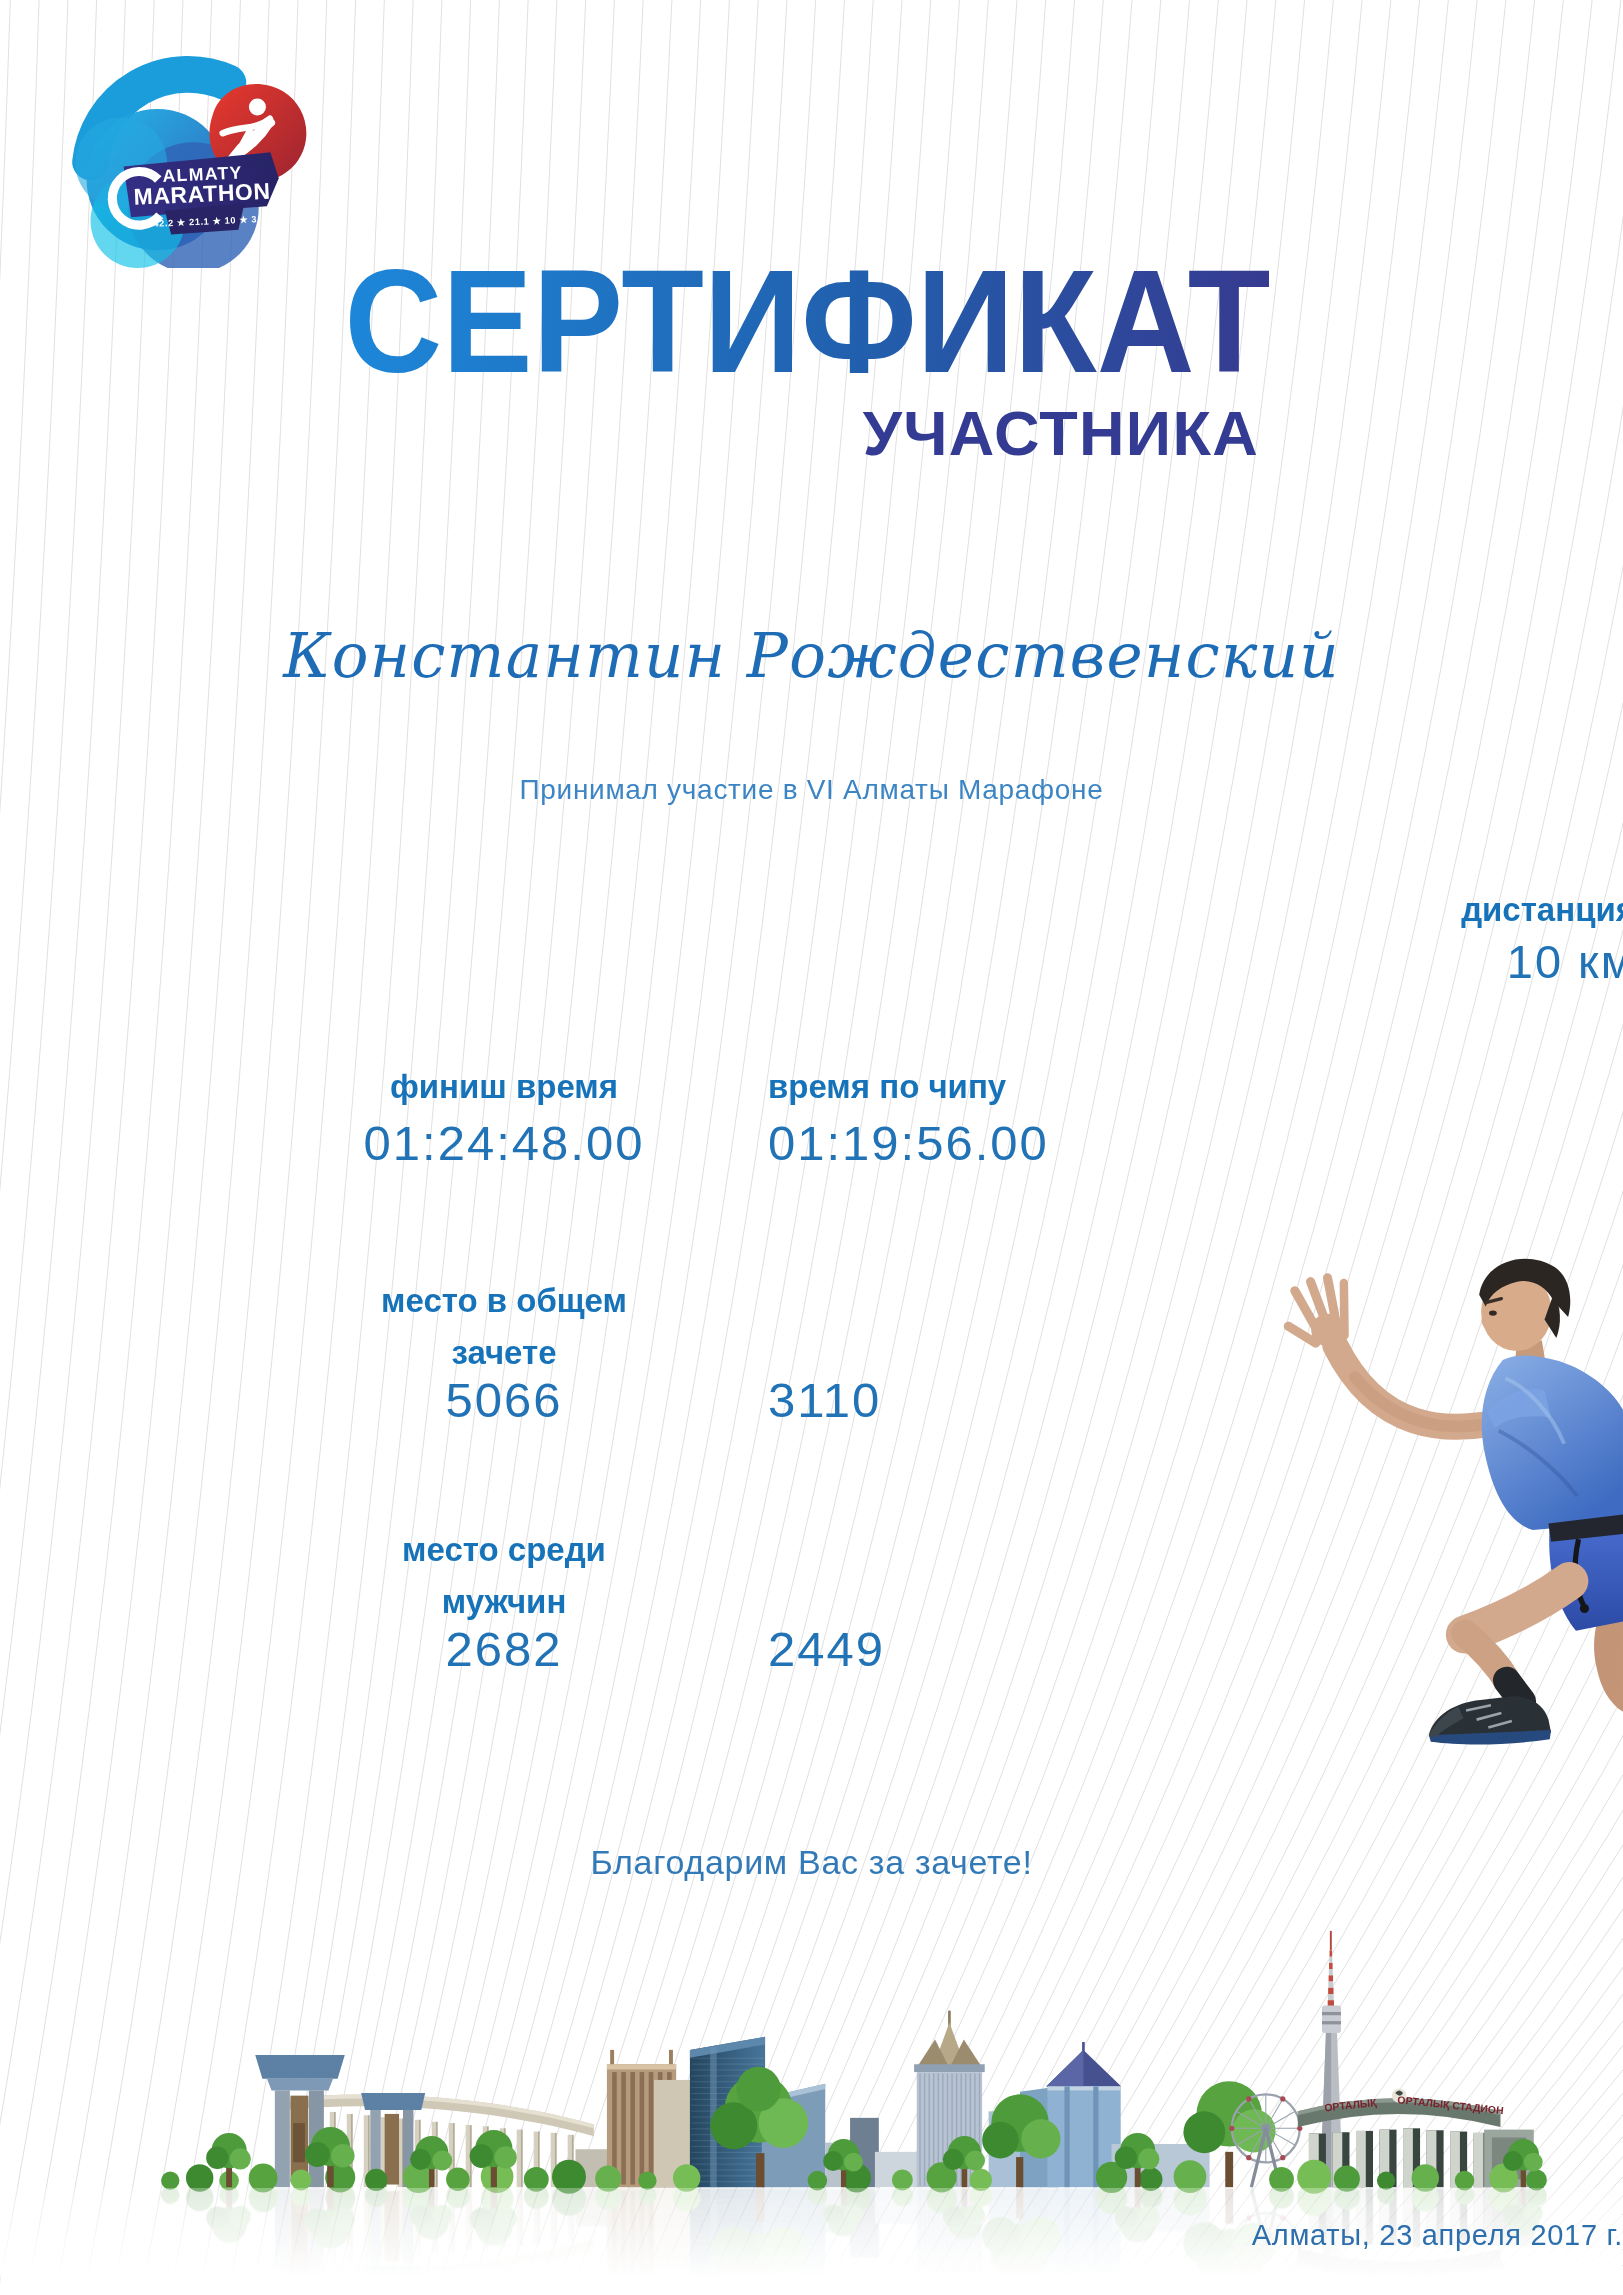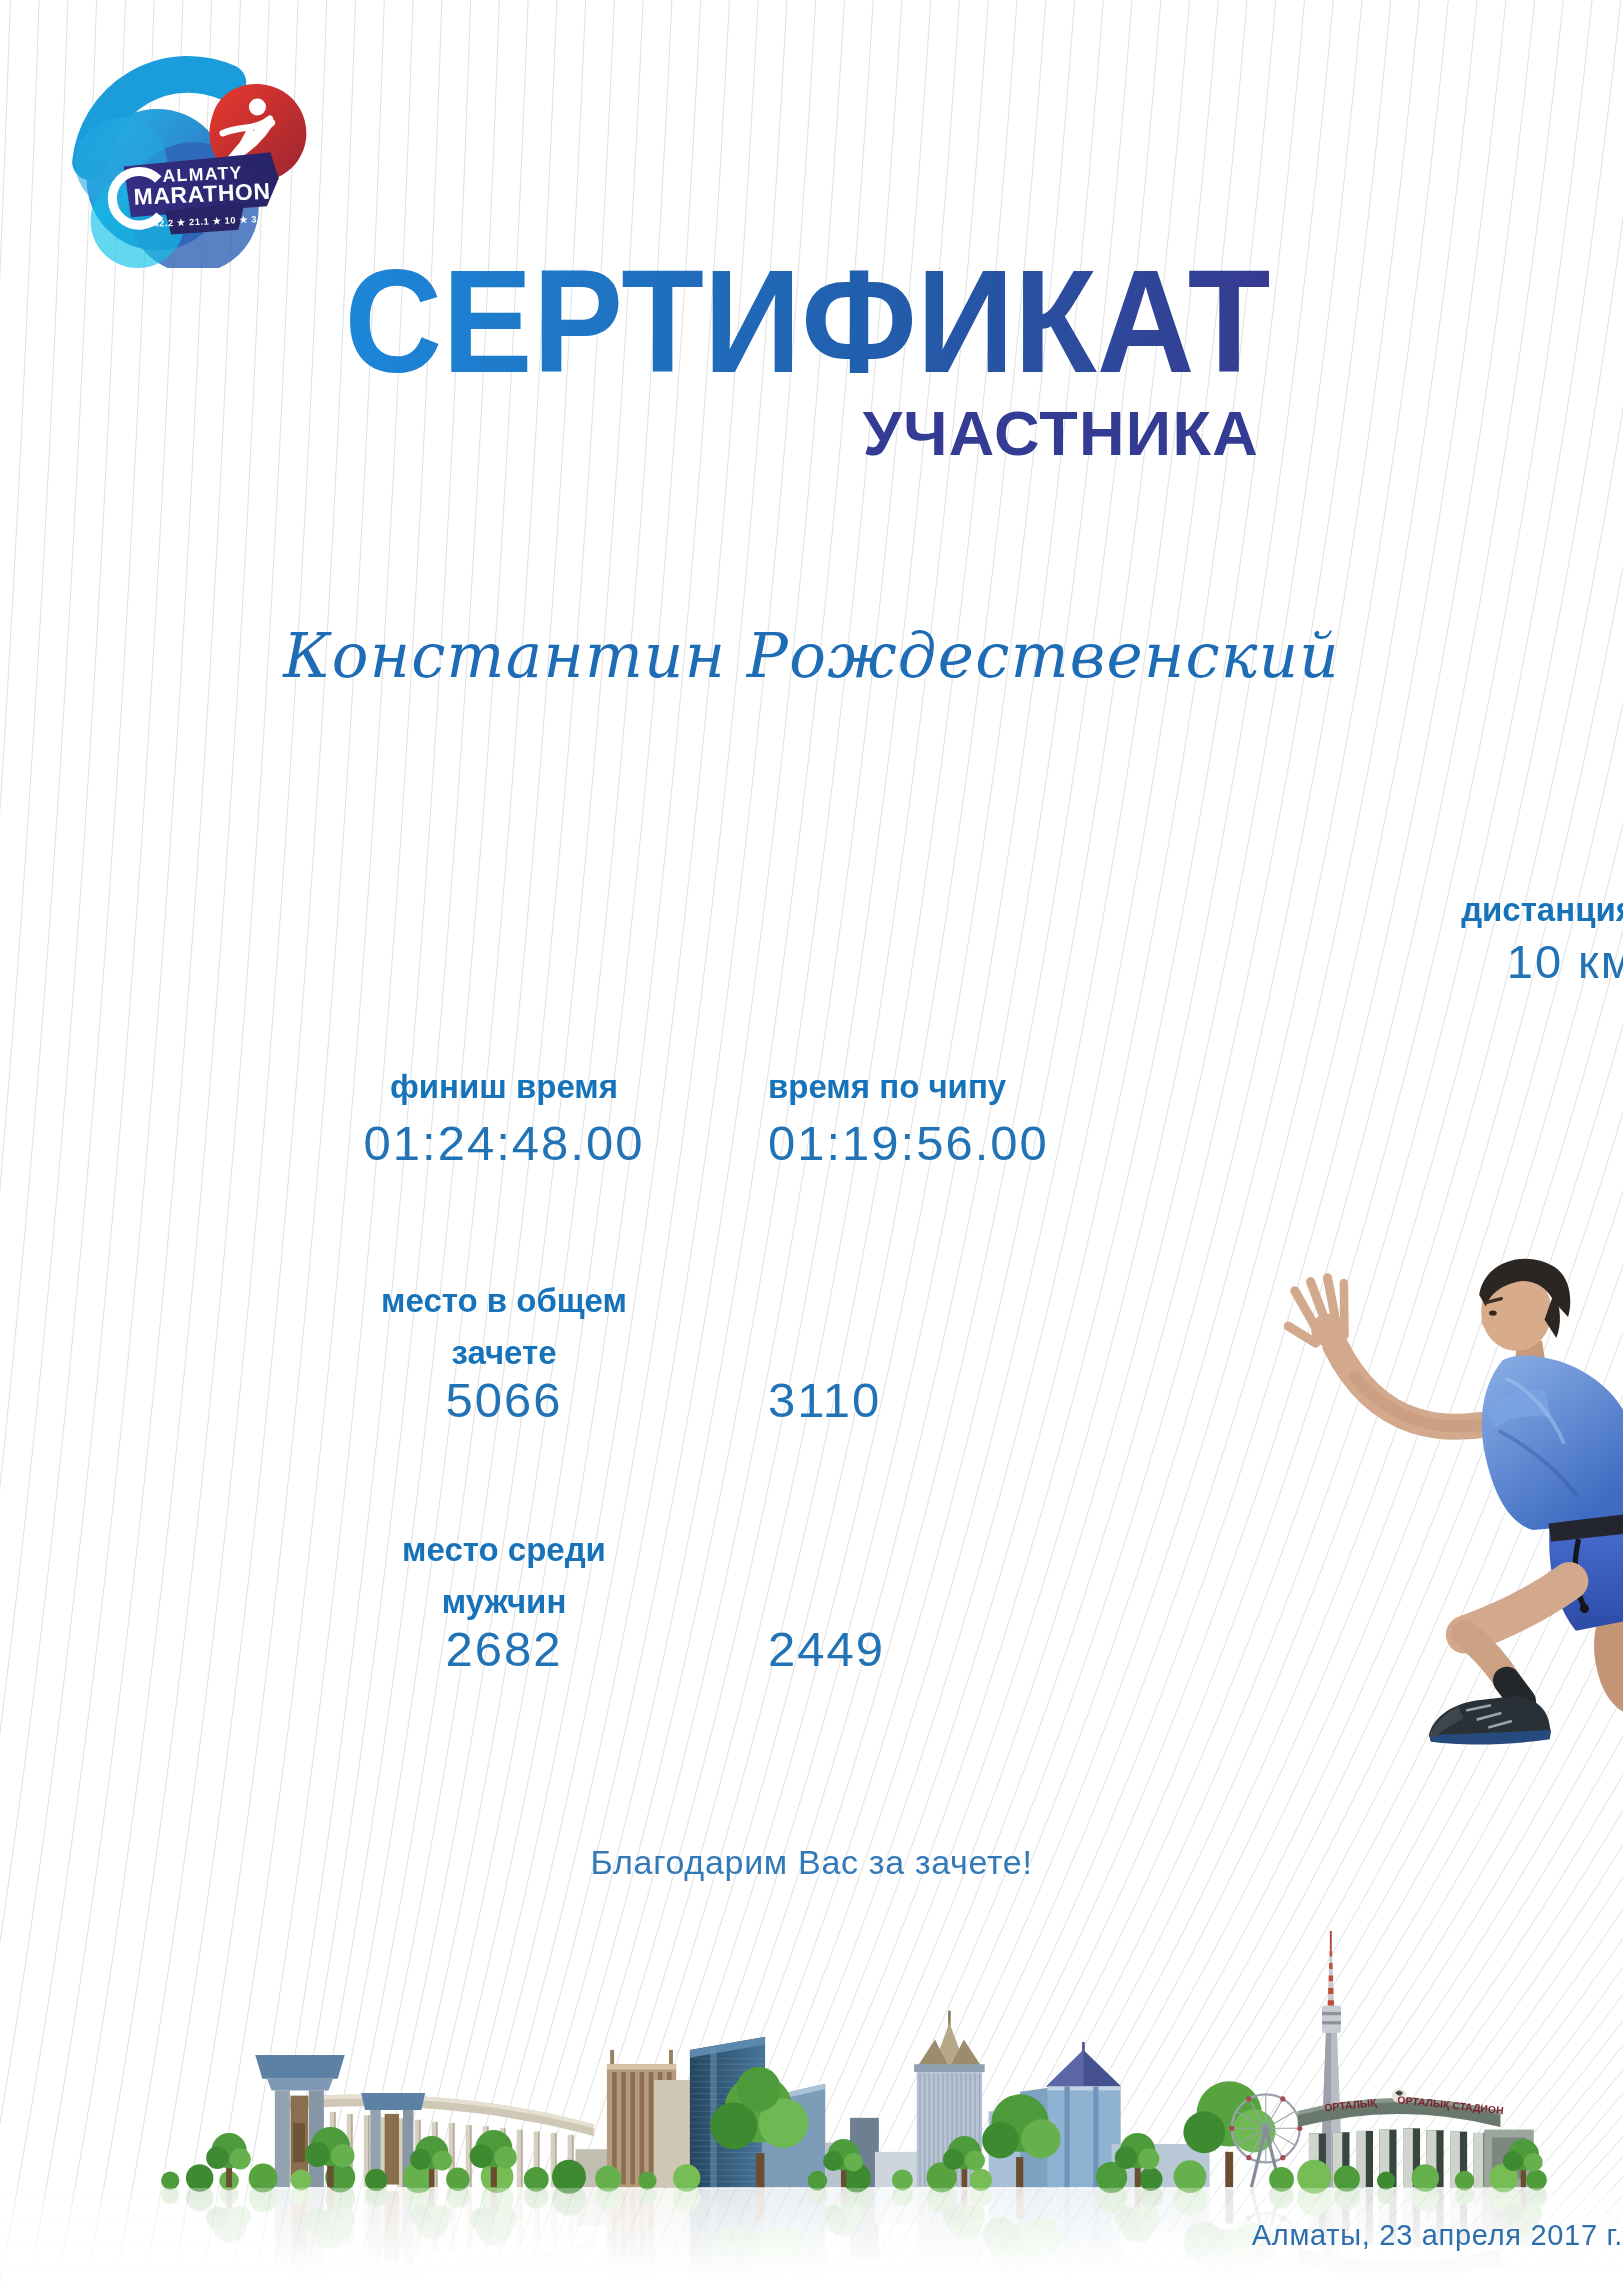--- a/index.html
+++ b/index.html
@@ -87,20 +87,21 @@
         <stop offset="1" stop-color="#363a90"></stop>
       </linearGradient>
     </defs>
     <text x="730" y="184" text-anchor="middle" font-family="Liberation Sans, sans-serif" font-size="225" font-weight="bold" textLength="1420" lengthAdjust="spacingAndGlyphs" fill="url(#titleGrad)">СЕРТИФИКАТ</text>
   </svg>
 
   <div class="abs subtitle">УЧАСТНИКА</div>
 
   <div class="abs name">Константин Рождественский</div>
 
+  <div class="abs participation">Принимал участие в VI Алматы Марафоне</div>
 
   <div class="abs stat-label center-col" style="top:884px;">дистанция</div>
   <div class="abs stat-value center-col" style="top:934px;font-size:47px;">10 км</div>
 
   <div class="abs stat-label col-left" style="top:1061px;">финиш время</div>
   <div class="abs stat-value col-left" style="top:1115px;">01:24:48.00</div>
   <div class="abs stat-label col-right" style="top:1061px;">время по чипу</div>
   <div class="abs stat-value col-right" style="top:1115px;">01:19:56.00</div>
 
   <div class="abs stat-label col-left" style="top:1275px;">

